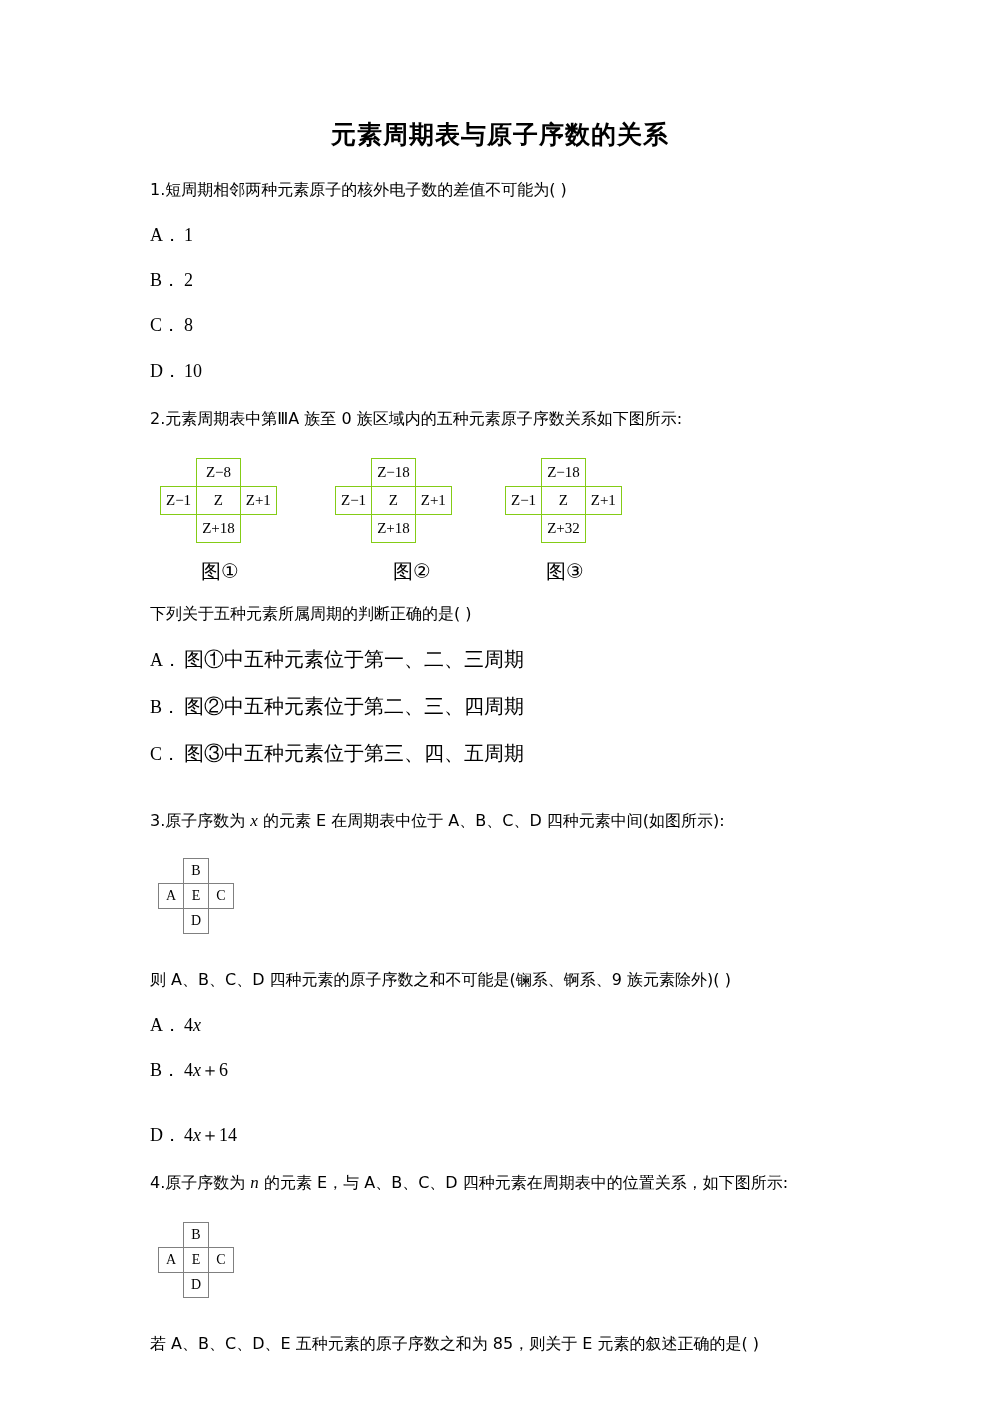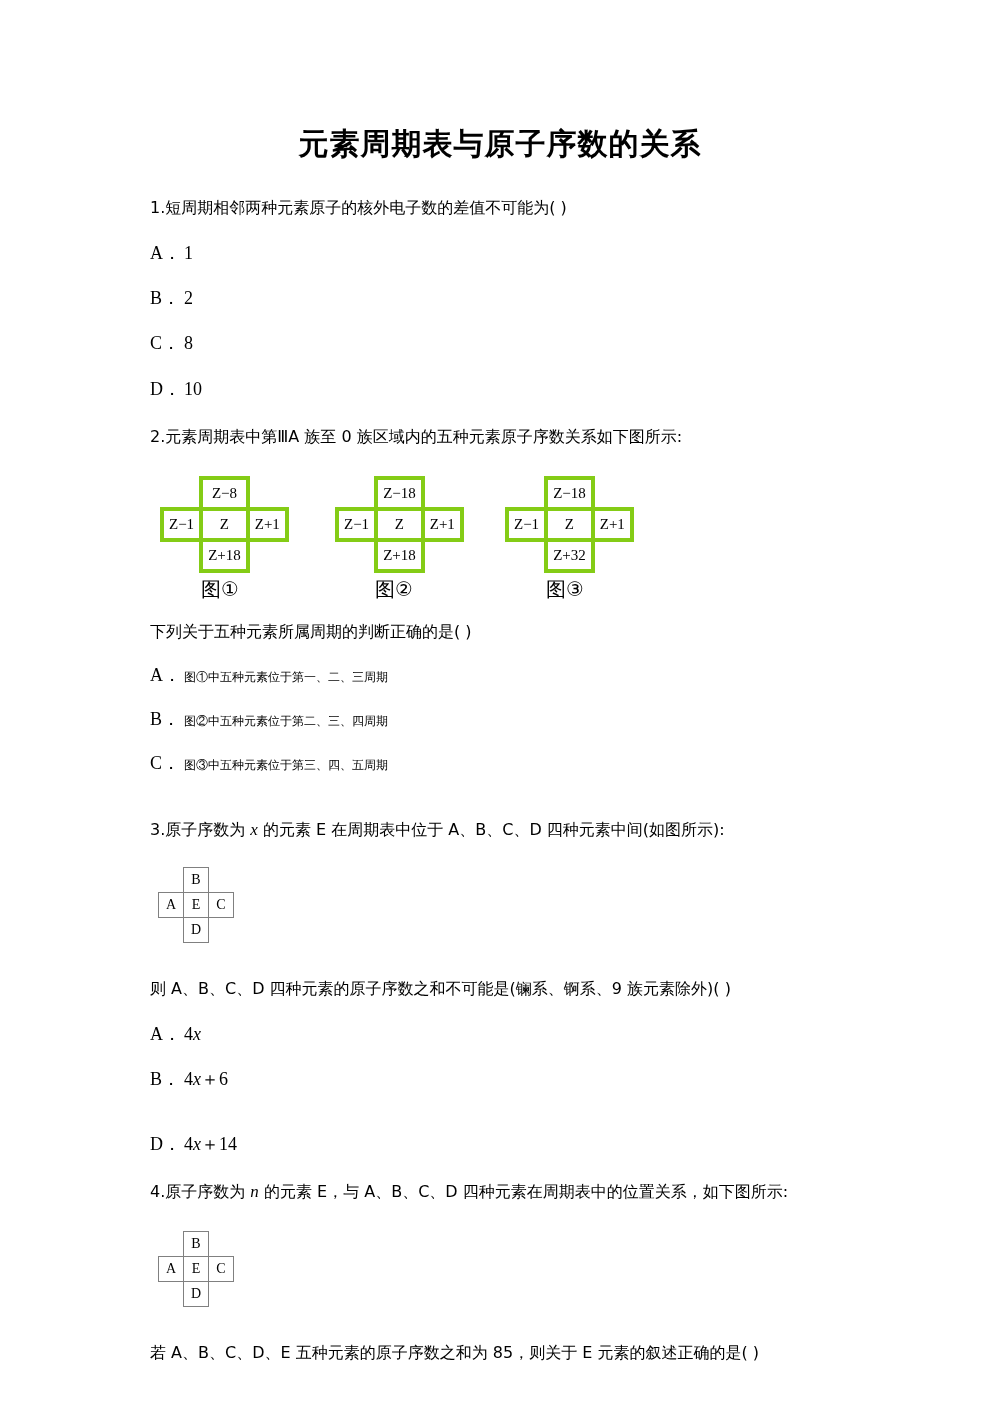--- a/index.html
+++ b/index.html
@@ -17,24 +17,24 @@
   .page {
     position: relative;
     width: 1000px;
     height: 1414px;
     box-sizing: border-box;
     padding: 0 150px;
   }
   .doc-title {
     text-align: center;
     font-family: "DejaVu Sans", "Liberation Sans", sans-serif;
-    font-size: 30px;
+    font-size: 25px;
     font-weight: bold;
     letter-spacing: 1px;
-    margin: 8px;
+    margin: 2px;
     padding-top: 118px;
     padding-bottom: 0;
     line-height: 1.2;
   }
   .q-stem {
     font-family: "DejaVu Sans", "Liberation Sans", sans-serif;
     font-size: 16px;
     line-height: 1.5;
     margin: 0;
     padding: 0;
@@ -53,40 +53,40 @@
     font-size: 18px;
     line-height: 1.4;
     white-space: nowrap;
   }
   .opt .lab {
     display: inline-block;
     min-width: 34px;
   }
   .opt .cjktext {
     font-family: Liberation Serif, serif;
-    font-size: 12px;
+    font-size: 20px;
   }
   .ital {
     font-style: italic;
   }
 
   
   .cross-row {
     position: relative;
     height: 100px;
   }
   .cross {
     position: absolute;
     top: 0;
   }
   .cross .ct {
     border-collapse: collapse;
   }
   .cross .ct td {
-    border: 4px solid #84cc16;
+    border: 1px solid #84cc16;
     font-family: "Liberation Serif", "DejaVu Serif", serif;
     font-size: 15px;
     text-align: center;
     vertical-align: middle;
     height: 27px;
     padding: 0 5px;
     white-space: nowrap;
   }
   .cross .ct td.blank {
     border: none;
@@ -216,21 +216,21 @@
           <td>Z+32</td>
           <td class="blank"></td>
         </tr>
       </tbody>
         </table>
     </div>
   </div>
 
   <div class="fig-caption-row">
     <div class="fig-caption" style="left:51px">图①</div>
-    <div class="fig-caption" style="left:225px">图②</div>
+    <div class="fig-caption" style="left:243px">图②</div>
     <div class="fig-caption" style="left:396px">图③</div>
   </div>
 
   <div style="height:10px"></div>
   <div class="q-stem cjk">下列关于五种元素所属周期的判断正确的是(        )</div>
 
   <div style="height:19px"></div>
   <div class="opt">
     <span class="lab">A．</span><span class="cjktext">图①中五种元素位于第一、二、三周期</span>
   </div>

